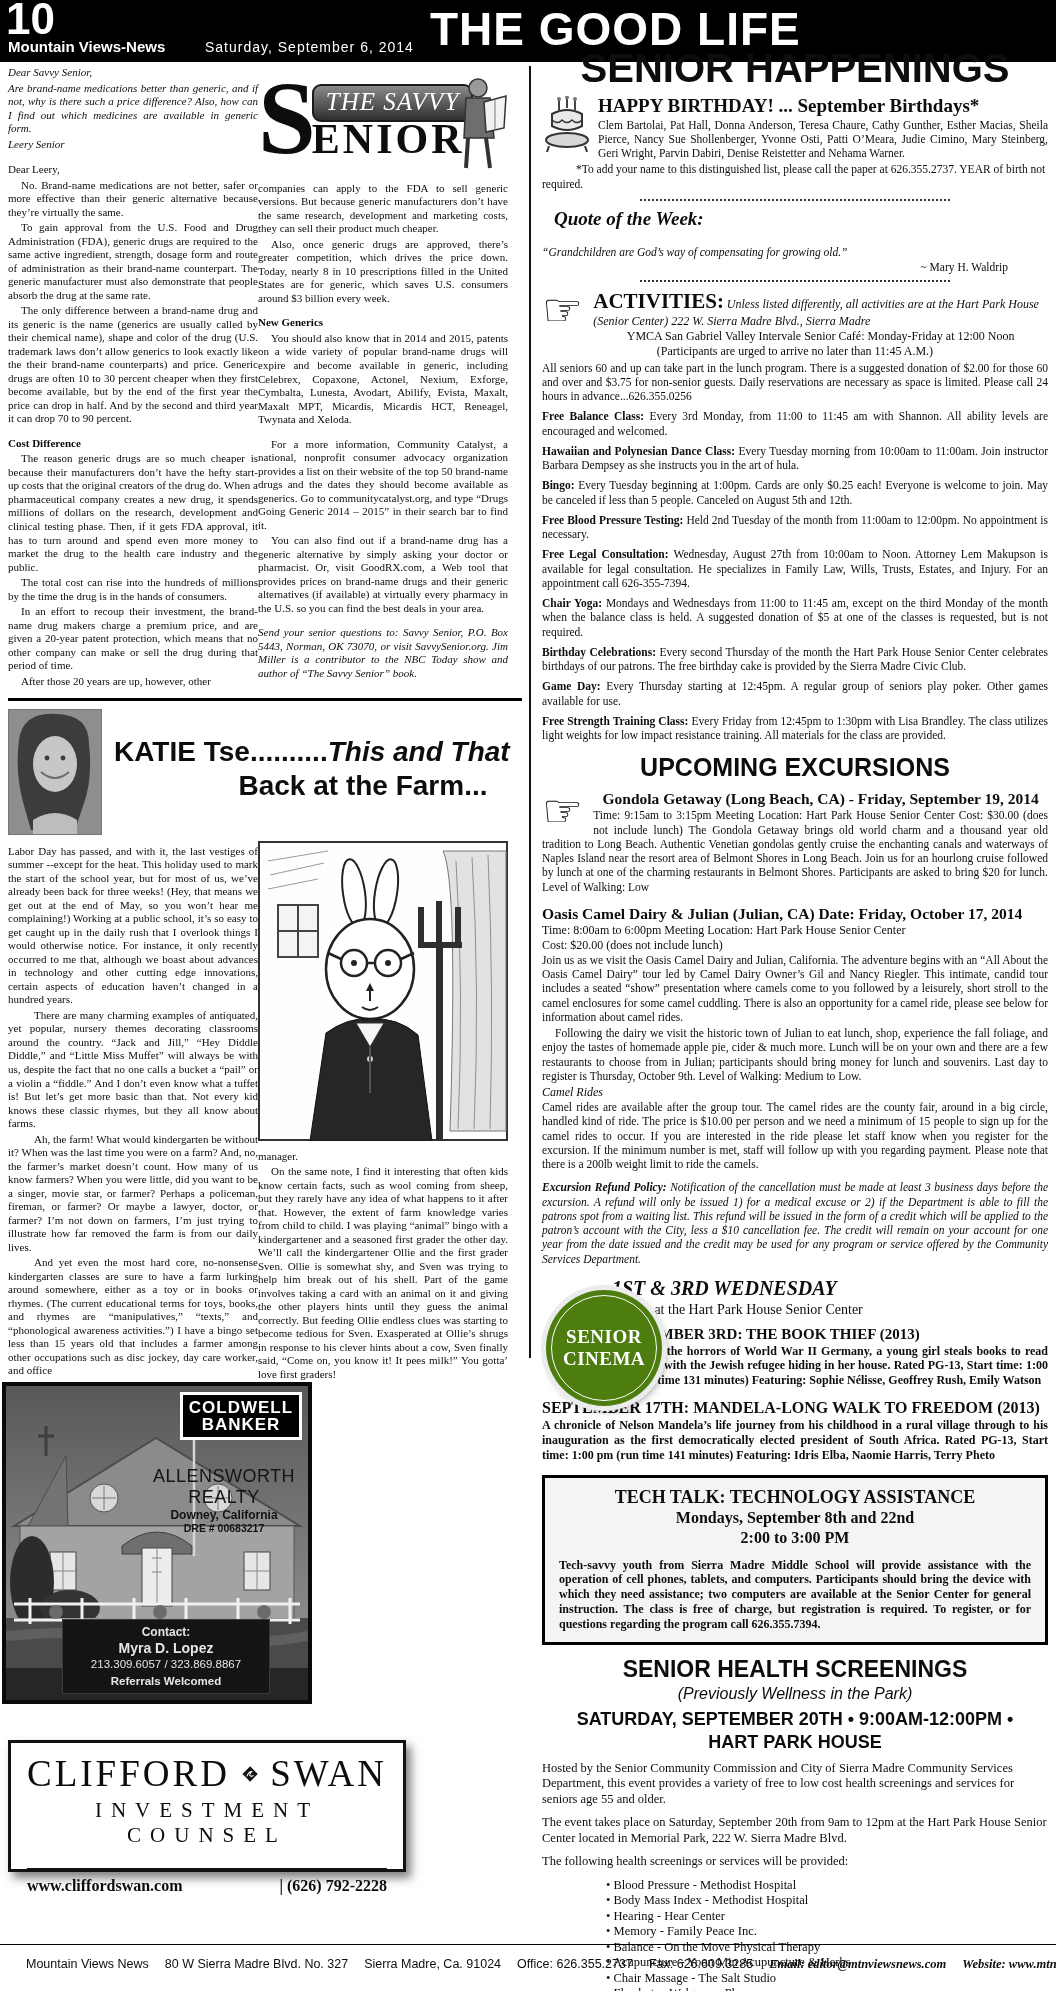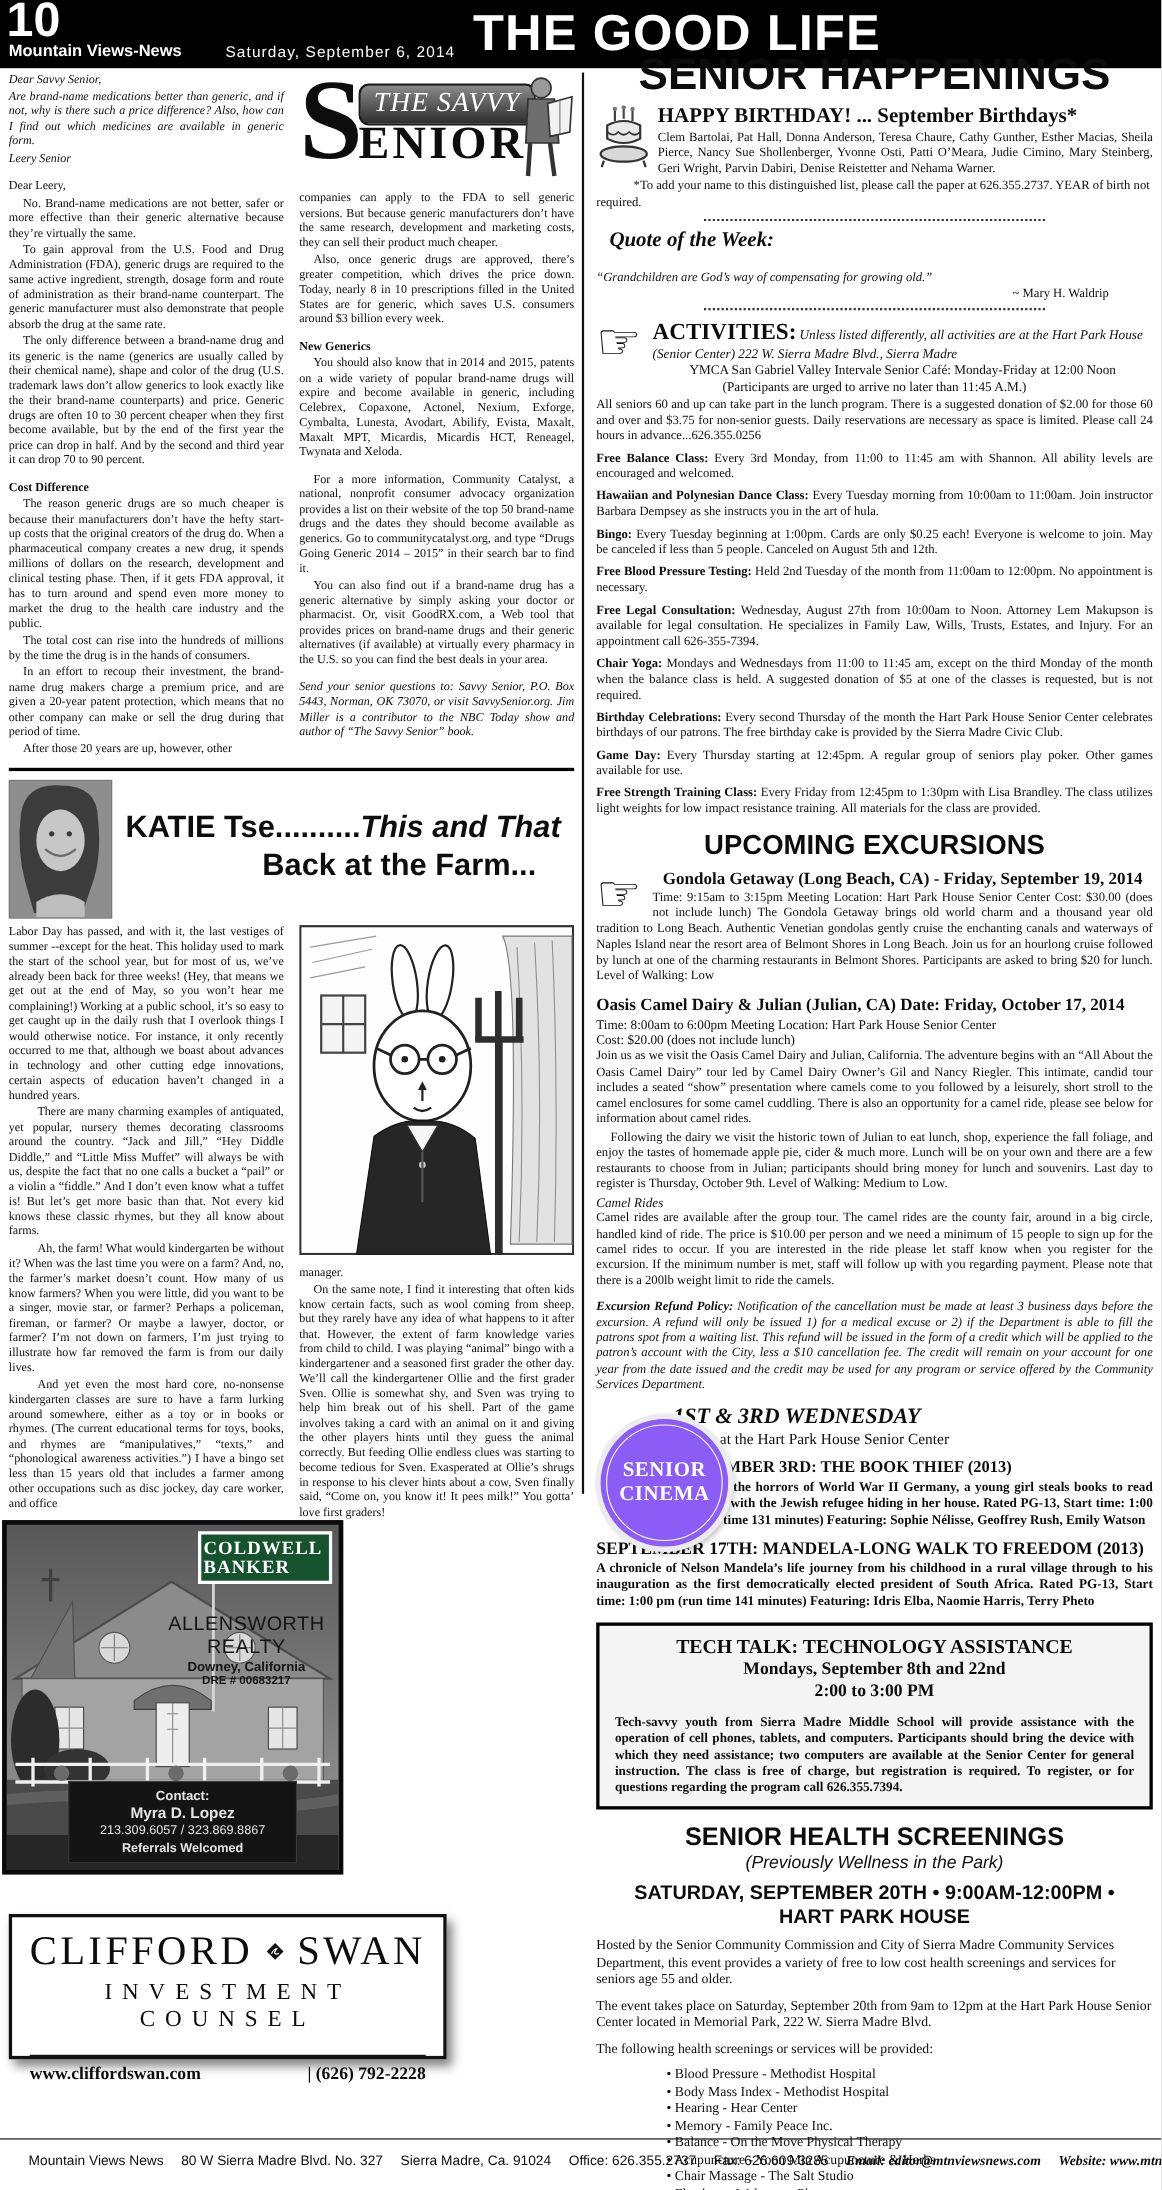--- a/index.html
+++ b/index.html
@@ -20,21 +20,21 @@
   .st-j{text-align:justify;}
   .st-in{text-indent:13px;}
   .st-in2{text-indent:26px;}
   .st-mt{margin-top:11px;}
   .st-gap{margin-bottom:12px;}
   .lead{font-weight:700;}
 
   
   .left-block{position:absolute;left:8px;top:66px;width:514px;}
   .savvy-headline{margin:2px 0 8px 0;font-family:"Liberation Sans",sans-serif;font-weight:700;font-size:29px;line-height:1;}
-  .article-cols{display:flex;gap:14px;}
+  .article-cols{display:flex;align-items:center;}
   .col{width:250px;font-size:11px;line-height:1.23;}
 
   .slogo{position:relative;height:98px;margin:2px 0 8px 0;display:flex;}
   .slogo-s{font-weight:700;font-size:104px;line-height:.8;}
   .slogo-right{margin-left:-4px;margin-top:8px;}
   .slogo-box{display:inline-block;background:linear-gradient(#8a8a8a,#2e2e2e);color:#fff;font-style:italic;
              font-size:25px;padding:1px 12px 2px 12px;border-radius:9px;border:2px solid #1a1a1a;letter-spacing:1px;}
   .slogo-enior{display:block;font-weight:700;font-size:42px;letter-spacing:3px;line-height:.85;}
   .slogo-man{position:absolute;right:0;top:0;}
 
@@ -74,21 +74,21 @@
   .g-title{font-weight:700;font-size:15.5px;text-align:center;}
   .g-body{text-align:justify;}
   .oasis{margin-top:10px;}
   .o-title{font-weight:700;font-size:15.5px;}
   .o-meta{font-size:12px;}
   .oasis p{text-align:justify;}
   .camel-label{font-style:italic;font-size:12px;}
   .refund{font-style:italic;text-align:justify;margin-top:9px;}
   .refund .lead{font-style:italic;}
   .cinema{position:relative;margin-top:10px;min-height:152px;}
-  .badge{position:absolute;left:4px;top:14px;width:116px;height:116px;border-radius:50%;background:#8b5cf6;
+  .badge{position:absolute;left:4px;top:14px;width:116px;height:116px;border-radius:50%;background:#4d7c0f;
          box-shadow:0 0 0 5px #ececec,3px 4px 8px rgba(0,0,0,.45);display:flex;flex-direction:column;
          align-items:center;justify-content:center;color:#fff;font-weight:700;font-size:19px;line-height:1.15;letter-spacing:.5px;}
   .badge-ring{position:absolute;inset:5px;border:1.5px solid #fff;border-radius:50%;}
   .cinema-right{margin-left:70px;}
   .c-head{font-style:italic;font-weight:700;font-size:20px;}
   .c-sub{font-size:14px;margin-bottom:7px;}
   .film-title{font-weight:700;font-size:15px;margin-top:5px;}
   .film-desc{font-weight:700;text-align:justify;font-size:12px;}
   .film2{margin-top:10px;clear:both;}
   .film2 .film-title{font-size:16px;}
@@ -103,22 +103,22 @@
   .health-where{font-family:"Liberation Sans",sans-serif;font-weight:700;font-size:18px;text-align:center;}
   .health p{margin:8px 0;}
   .health ul{list-style:none;margin:4px 0 2px 64px;padding:0;}
   .health li::before{content:"• ";}
   .health-note{margin-left:56px;}
 
   
   .coldwell{position:absolute;left:2px;top:1382px;width:310px;height:322px;background:#2a2a2a;
             border:4px solid #0a0a0a;box-sizing:border-box;overflow:hidden;}
   .cw-photo{position:absolute;inset:0;}
-  .cw-logo{position:absolute;top:6px;right:6px;width:112px;background:#14532d;border:3px solid #fff;color:#fff;
-           font-family:Liberation Serif, serif;font-weight:700;padding:4px 2px;line-height:1;}
+  .cw-logo{position:absolute;top:6px;right:6px;width:112px;background:#000000;border:3px solid #fff;color:#fff;
+           text-align:center;font-family:Liberation Sans, sans-serif;font-weight:700;padding:4px 2px;line-height:1;}
   .cw-logo div{font-size:17px;letter-spacing:1px;}
   .cw-realty{position:absolute;top:80px;right:4px;width:160px;text-align:center;color:#141414;font-family:"Liberation Sans",sans-serif;}
   .cw-realty-name{font-size:18px;letter-spacing:.5px;}
   .cw-city{font-weight:700;font-size:12px;}
   .cw-dre{font-weight:700;font-size:10.5px;}
   .cw-contact{position:absolute;bottom:6px;left:56px;width:198px;background:#141414;color:#e5e5e5;text-align:center;
               font-family:"Liberation Sans",sans-serif;padding:5px 4px;border:1px solid #3a3a3a;line-height:1.25;}
   .cw-c1{font-weight:700;font-size:12px;}
   .cw-c2{font-weight:700;font-size:14px;}
   .cw-c3{font-size:11.5px;}

